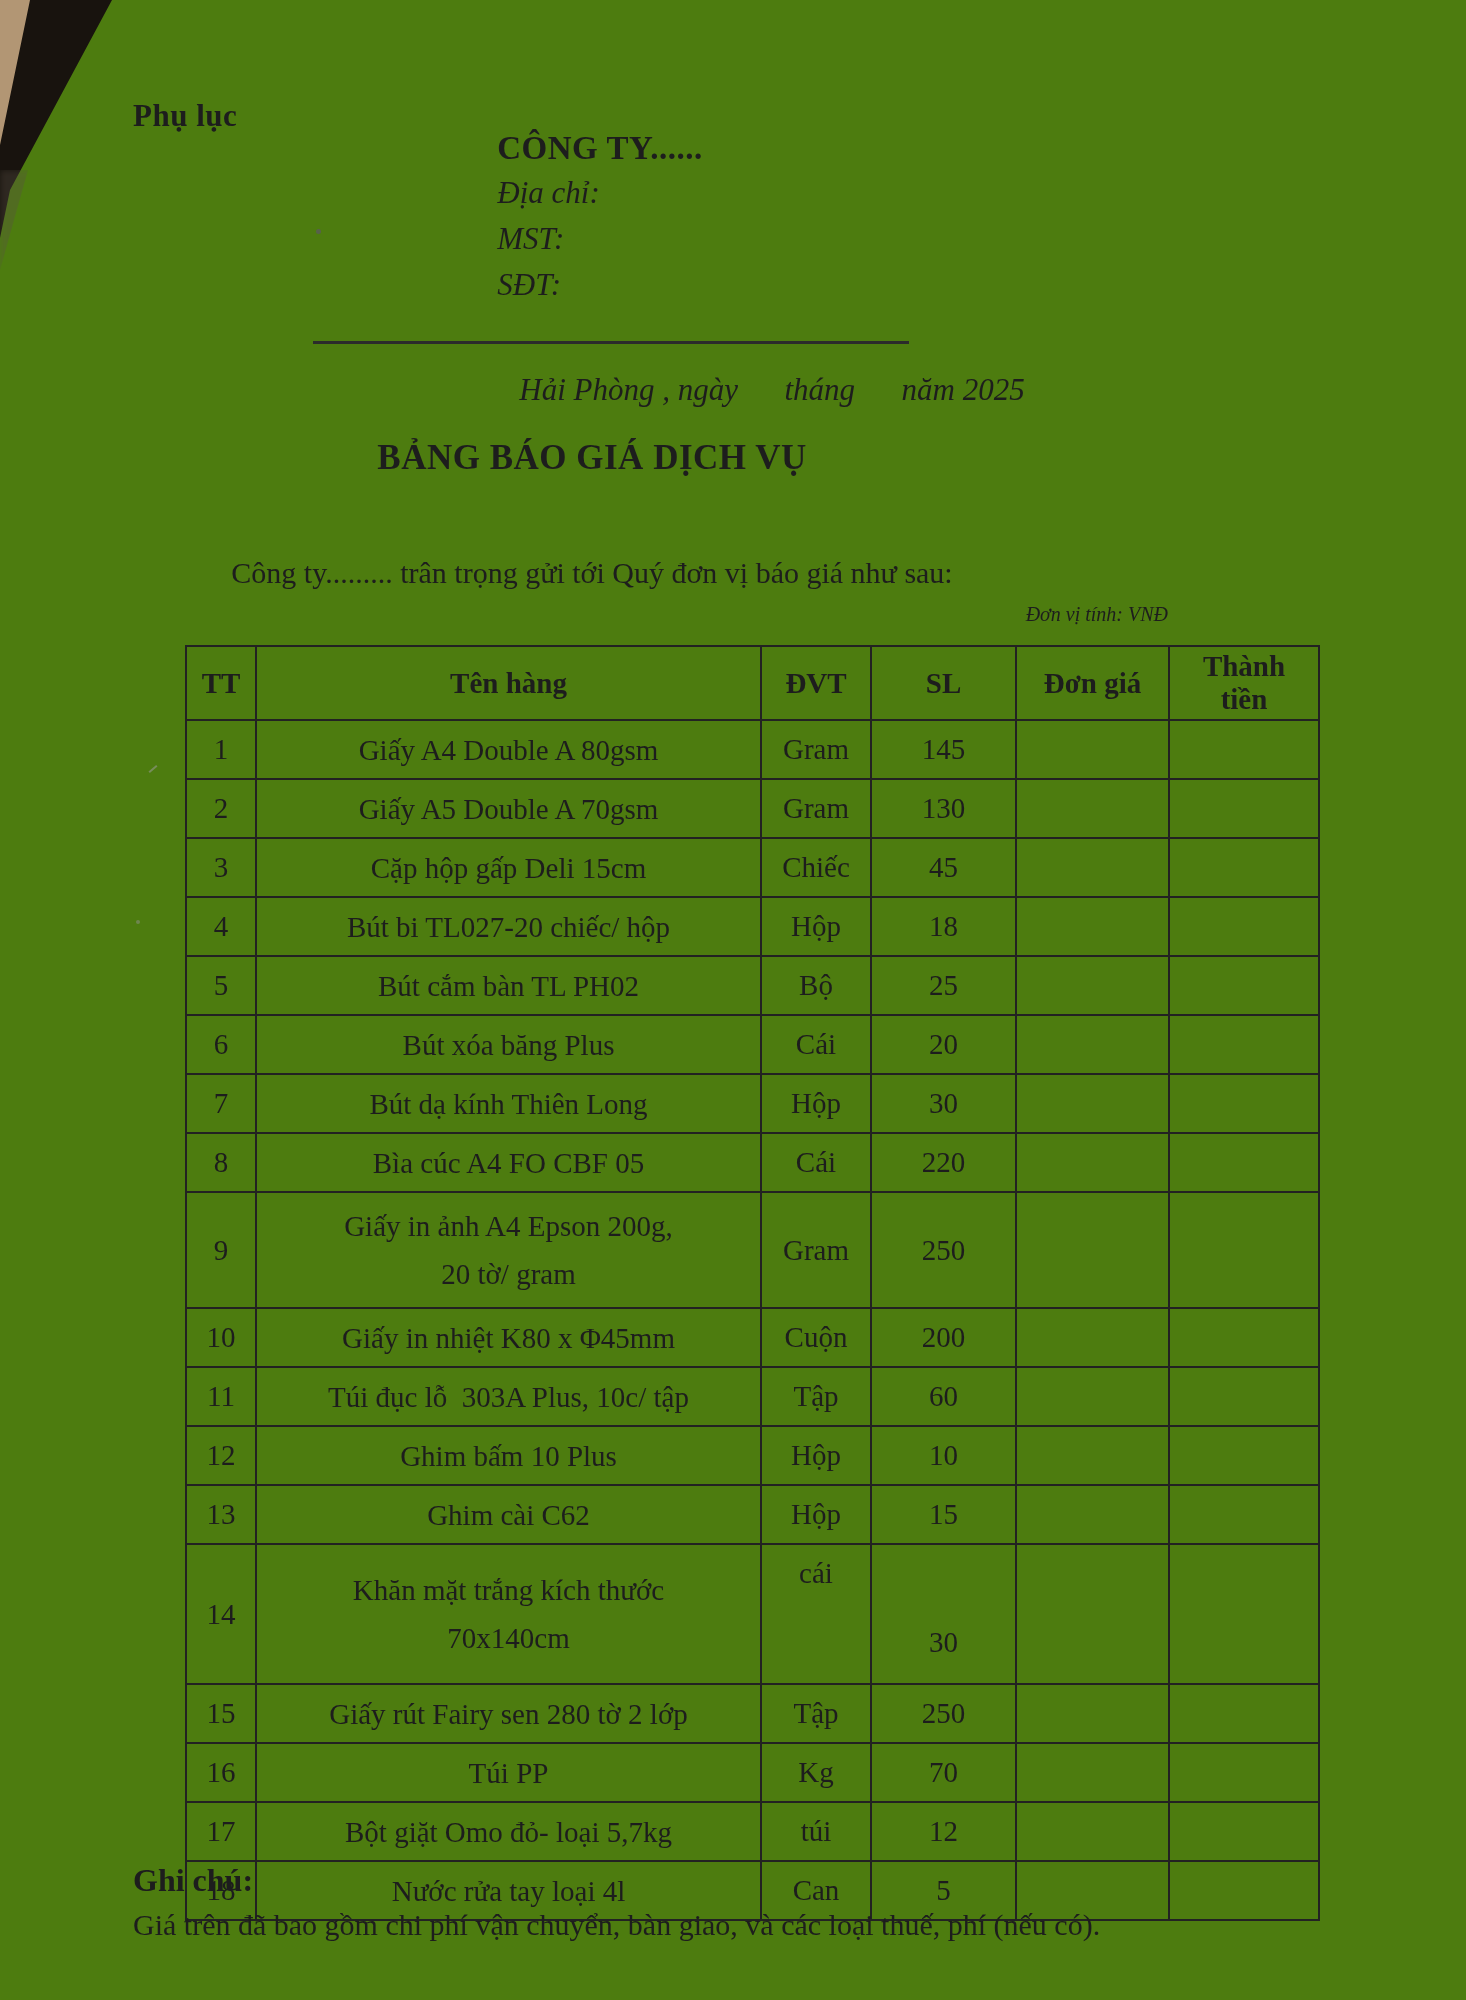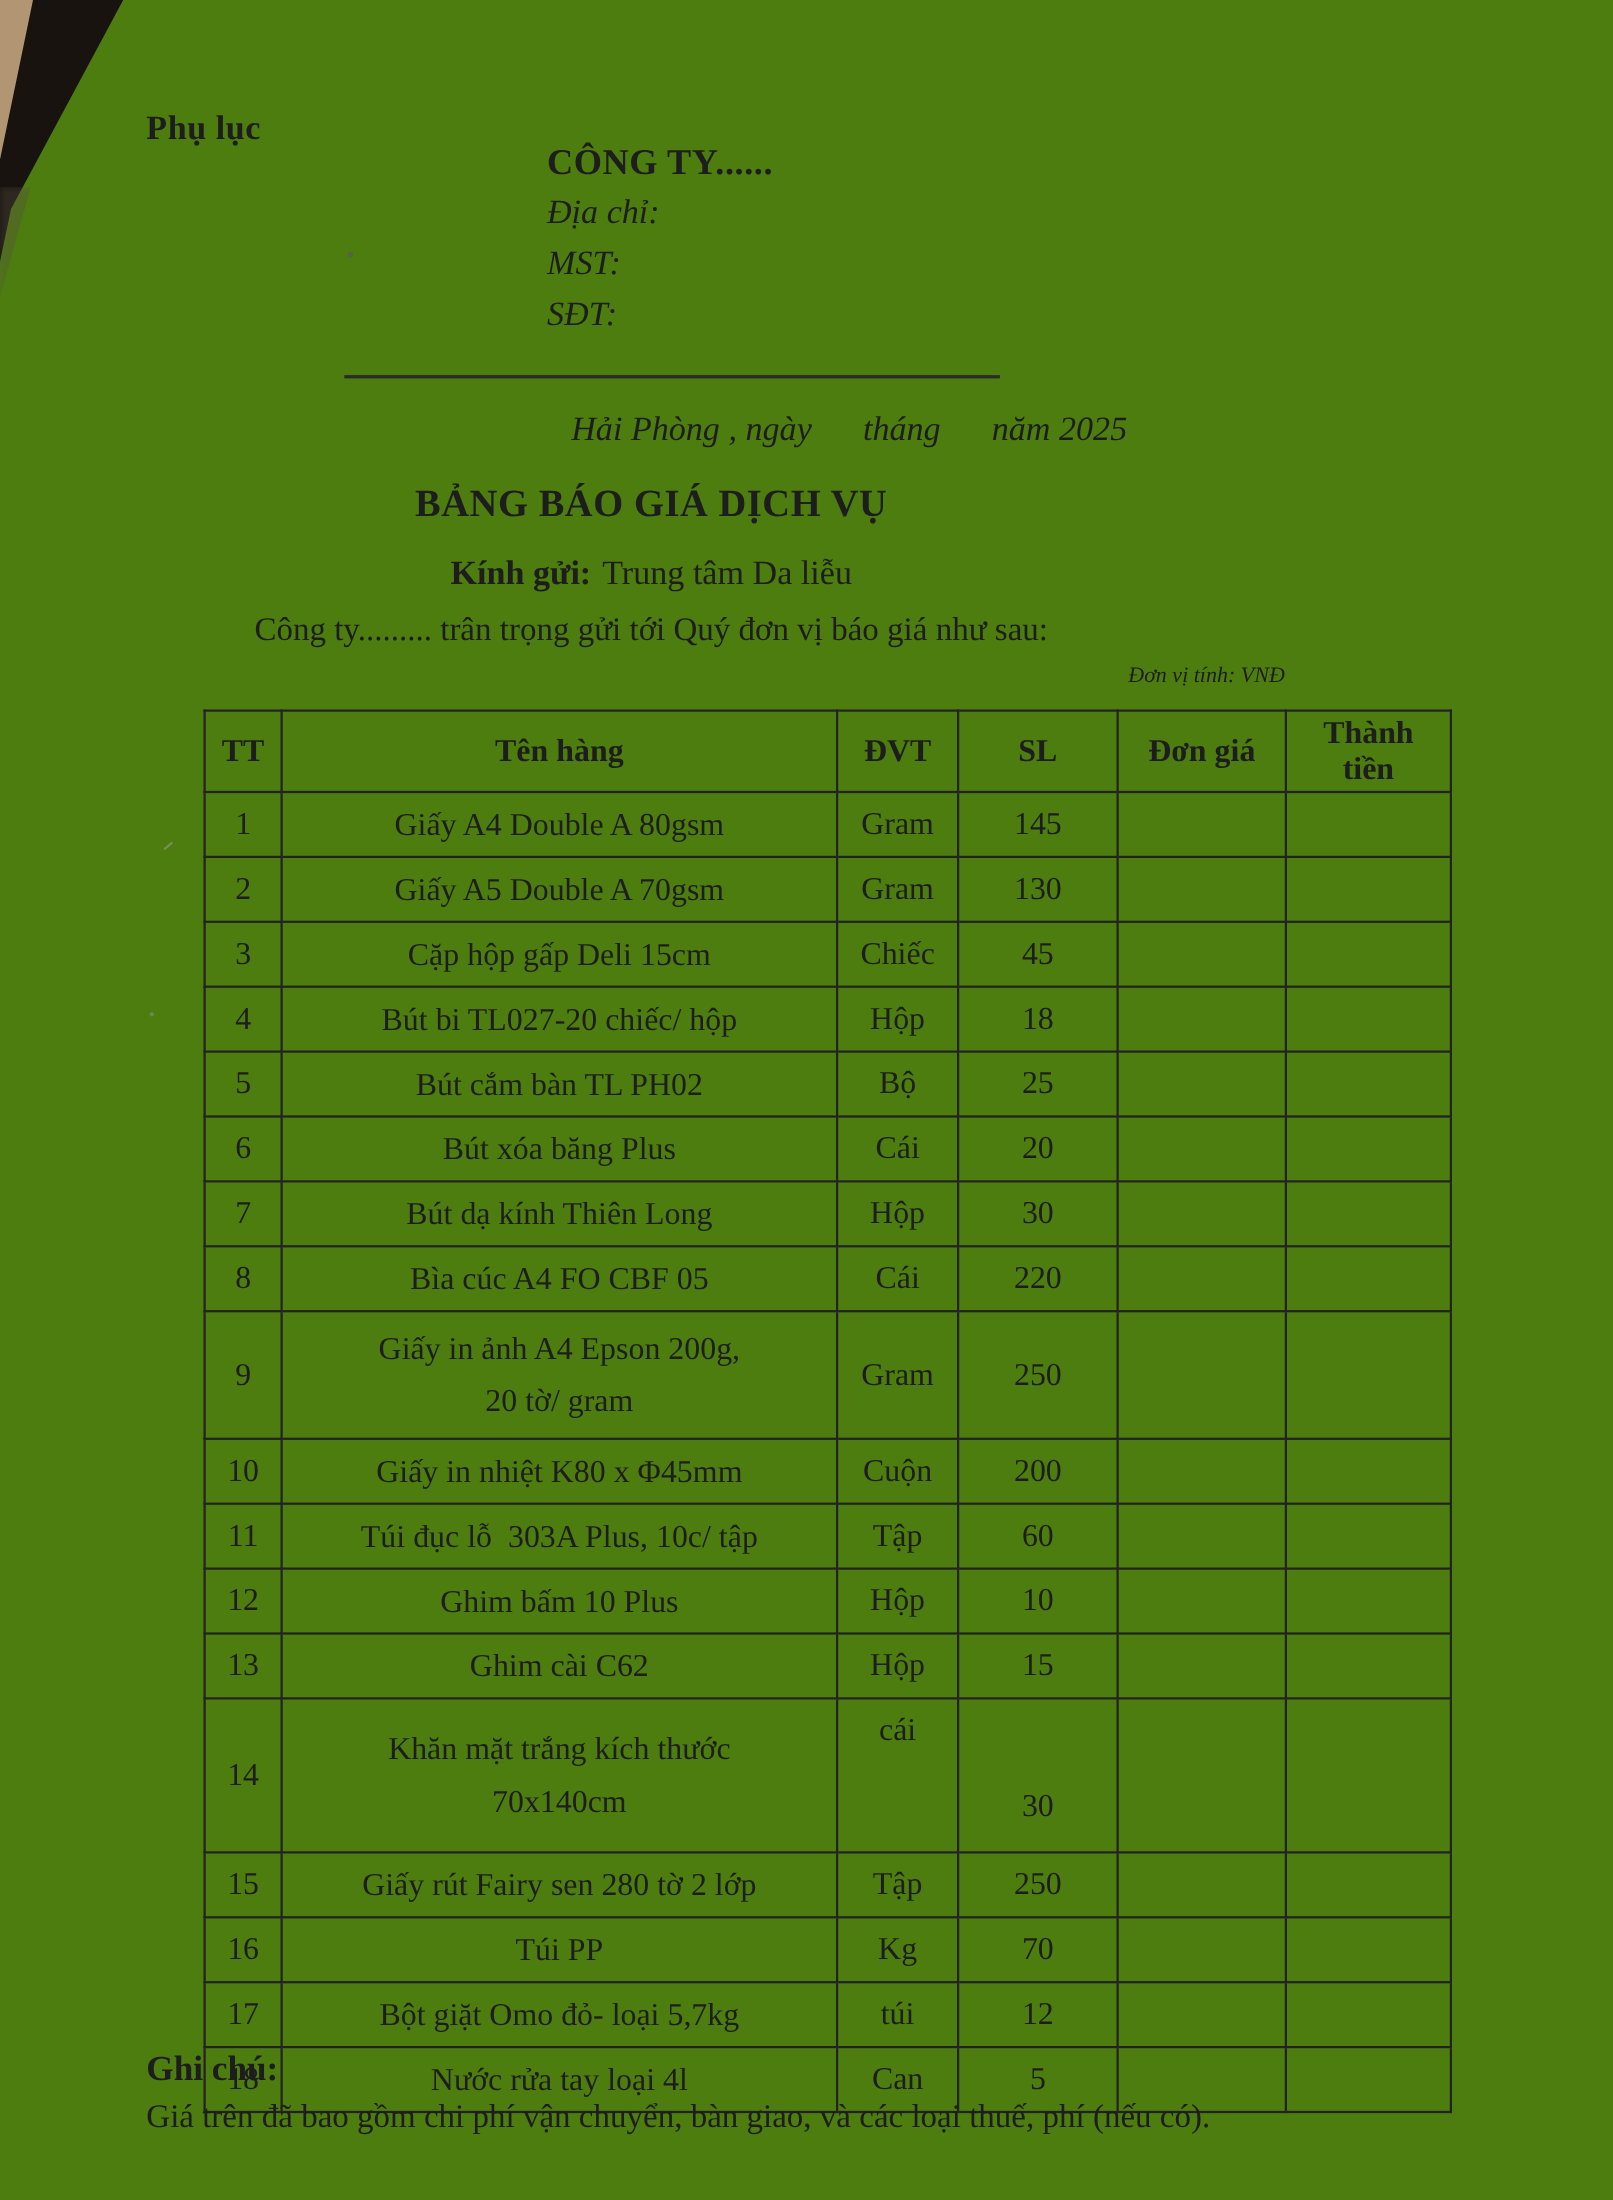--- a/index.html
+++ b/index.html
@@ -102,23 +102,20 @@
     <div class="company-line">MST:</div>
     <div class="company-line">SĐT:</div>
   </div>
 
   <div class="hr-line"></div>
 
   <div class="date-line">Hải Phòng , ngày      tháng      năm 2025</div>
 
   <div class="doc-title">BẢNG BÁO GIÁ DỊCH VỤ</div>
 
-  <div class="salutation">
-    <span class="lab">Kính gửi:</span><span>Trung tâm Da liễu</span>
-  </div>
 
   <div class="intro">Công ty......... trân trọng gửi tới Quý đơn vị báo giá như sau:</div>
 
   <div class="unit-note">Đơn vị tính: VNĐ</div>
 
   <table class="price">
     <colgroup>
       <col class="c-tt">
         <col class="c-name">
         <col class="c-dvt">

